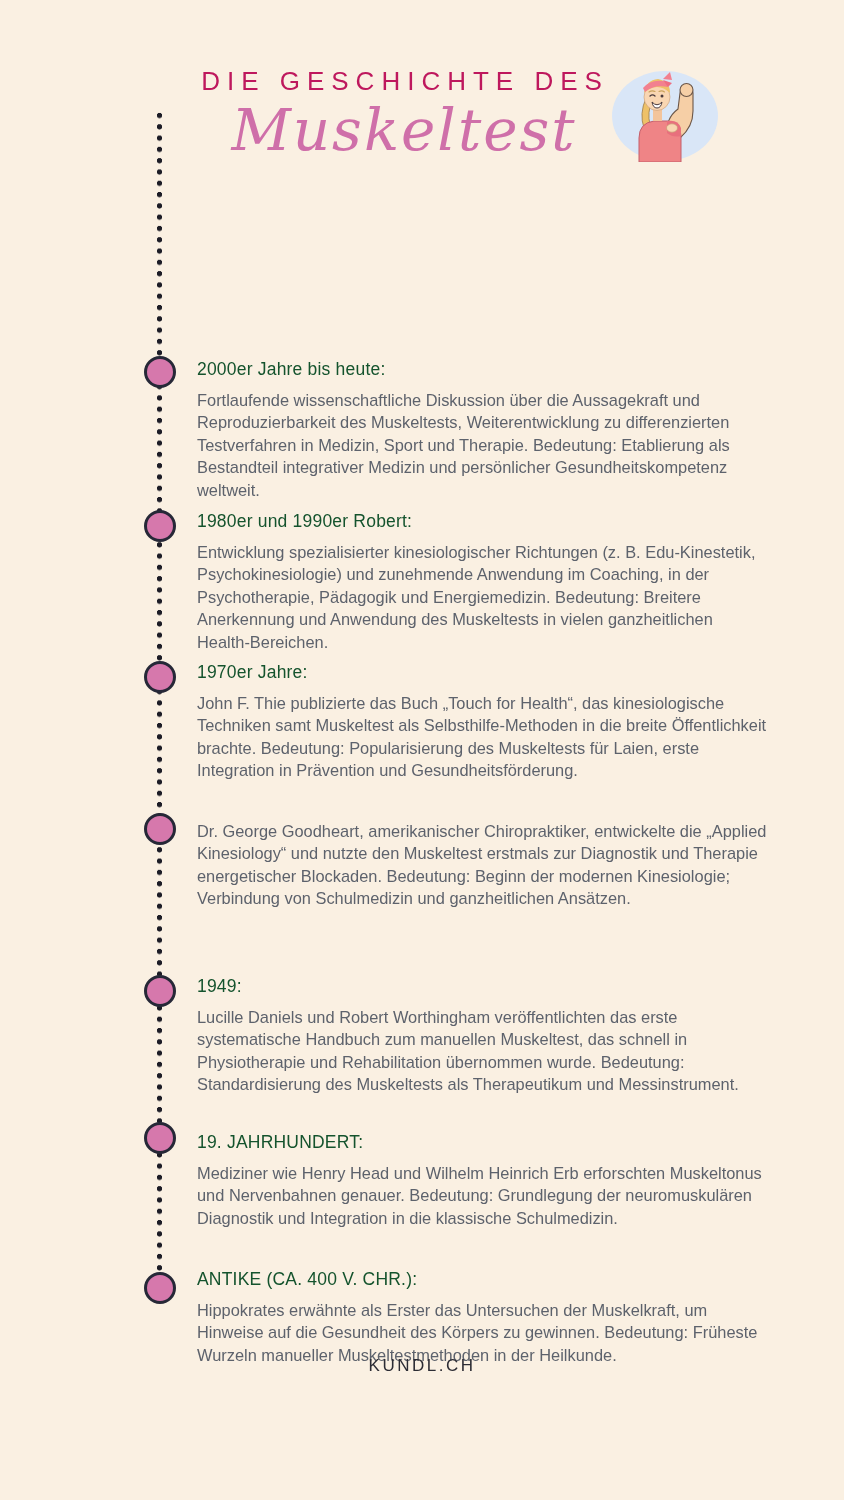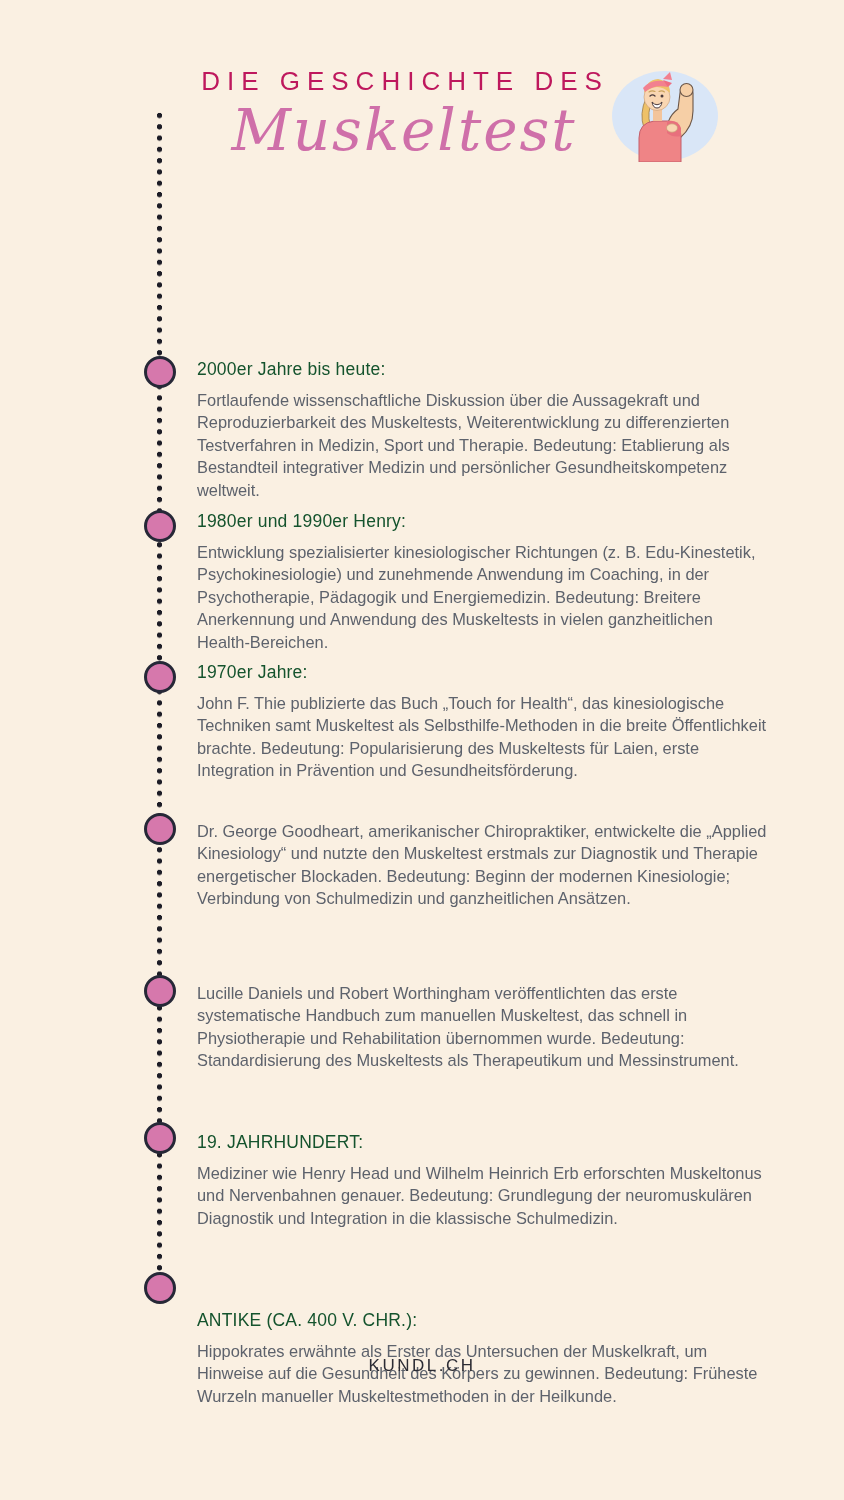--- a/index.html
+++ b/index.html
@@ -53,21 +53,21 @@
     border-radius:50%;
     z-index:2;
   }
   .m1{top:356px}.m2{top:510px}.m3{top:661px}.m4{top:813px}
   .m5{top:975px}.m6{top:1122px}.m7{top:1272px}
 
   .entry{
     position:absolute; left:197px; width:570px;
   }
   .e1{top:357px}.e2{top:509px}.e3{top:660px}.e4{top:812px}
-  .e5{top:974px}.e6{top:1130px}.e7{top:1308px}
+  .e5{top:974px}.e6{top:1130px}.e7{top:1267px}
 
   .entry h3{
     font-size:17.5px; line-height:24px;
     font-weight:400; color:#14532d;
     letter-spacing:0.2px;
   }
   .entry p{
     margin-top:8px;
     font-size:16.4px; line-height:22.4px;
     color:#5d626c;
@@ -135,34 +135,35 @@
   <div class="marker m5"></div>
   <div class="marker m6"></div>
   <div class="marker m7"></div>
 
   <section class="entry e1">
     <h3>2000er Jahre bis heute:</h3>
     <p>Fortlaufende wissenschaftliche Diskussion über die Aussagekraft und Reproduzierbarkeit des Muskeltests, Weiterentwicklung zu differenzierten Testverfahren in Medizin, Sport und Therapie. Bedeutung: Etablierung als Bestandteil integrativer Medizin und persönlicher Gesundheitskompetenz weltweit.</p>
   </section>
 
   <section class="entry e2">
-    <h3>1980er und 1990er Henry:</h3>
+    <h3>1980er und 1990er Robert:</h3>
     <p>Entwicklung spezialisierter kinesiologischer Richtungen (z. B. Edu-Kinestetik, Psychokinesiologie) und zunehmende Anwendung im Coaching, in der Psychotherapie, Pädagogik und Energiemedizin. Bedeutung: Breitere Anerkennung und Anwendung des Muskeltests in vielen ganzheitlichen Health-Bereichen.</p>
   </section>
 
   <section class="entry e3">
     <h3>1970er Jahre:</h3>
     <p>John F. Thie publizierte das Buch „Touch for Health“, das kinesiologische Techniken samt Muskeltest als Selbsthilfe-Methoden in die breite Öffentlichkeit brachte. Bedeutung: Popularisierung des Muskeltests für Laien, erste Integration in Prävention und Gesundheitsförderung.</p>
   </section>
 
   <section class="entry e4">
     <p>Dr. George Goodheart, amerikanischer Chiropraktiker, entwickelte die „Applied Kinesiology“ und nutzte den Muskeltest erstmals zur Diagnostik und Therapie energetischer Blockaden. Bedeutung: Beginn der modernen Kinesiologie; Verbindung von Schulmedizin und ganzheitlichen Ansätzen.</p>
   </section>
 
   <section class="entry e5">
+    <h3>1949:</h3>
     <p>Lucille Daniels und Robert Worthingham veröffentlichten das erste systematische Handbuch zum manuellen Muskeltest, das schnell in Physiotherapie und Rehabilitation übernommen wurde. Bedeutung: Standardisierung des Muskeltests als Therapeutikum und Messinstrument.</p>
   </section>
 
   <section class="entry e6">
     <h3>19. JAHRHUNDERT:</h3>
     <p>Mediziner wie Henry Head und Wilhelm Heinrich Erb erforschten Muskeltonus und Nervenbahnen genauer. Bedeutung: Grundlegung der neuromuskulären Diagnostik und Integration in die klassische Schulmedizin.</p>
   </section>
 
   <section class="entry e7">
     <h3>ANTIKE (CA. 400 V. CHR.):</h3>

